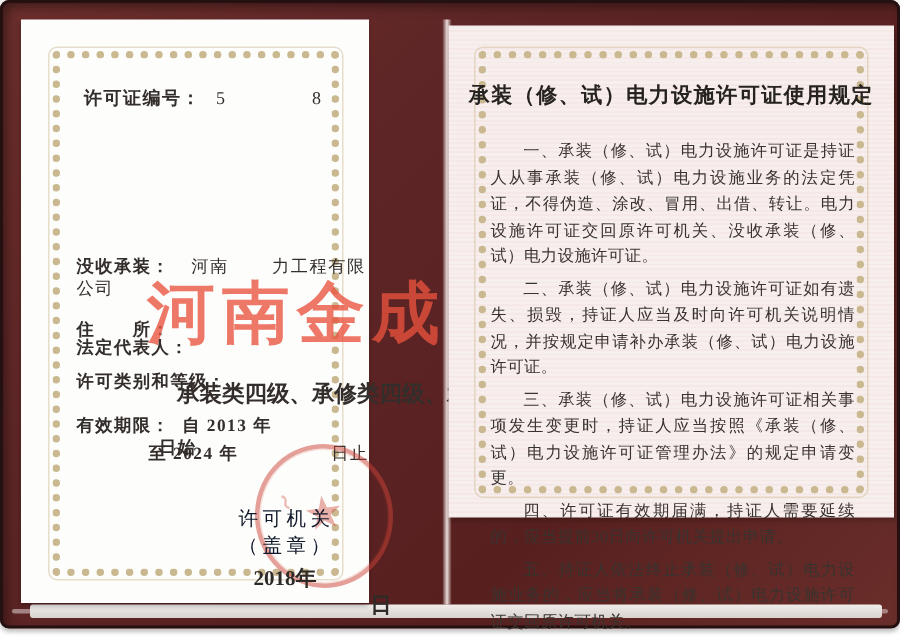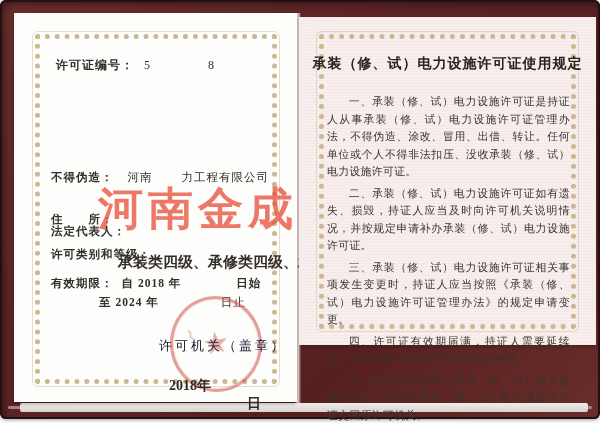--- a/index.html
+++ b/index.html
@@ -25,21 +25,21 @@
   }
 
   
   .page { position:absolute; }
   .page-edge-stack {
     position:absolute; left:20px; right:12px; bottom:12px; height:9px;
     background:linear-gradient(180deg,#efecea, #d9d3cf);
     border-radius:2px;
   }
   .page-left {
-    left:14px; top:13px; width:283px; height:389px;
+    left:14px; top:13px; width:232px; height:389px;
     background:#fdfdfb;
     box-shadow: -1px 2px 3px rgba(0,0,0,.25);
   }
   .page-right {
     left:299px; top:17px; width:297px; height:328px;
     background:
       repeating-linear-gradient(0deg, rgba(225,170,168,.10) 0 1px, rgba(255,255,255,0) 1px 3px),
       #f7efed;
     box-shadow: 1px 2px 3px rgba(0,0,0,.2);
   }
@@ -137,40 +137,40 @@
 
   <div class="page page-left">
     <div class="deco-border deco-left"></div>
 
     <div class="lp-text license-row">
       <span class="field-label">许可证编号：</span><span class="license-digit d1">5</span><span class="license-digit d2">8</span>
     </div>
 
 
     <div class="lp-text company-row">
-      <span class="field-label">不得伪造：</span><span class="company-value">河南　　 力工程有限公司</span>
+      <span class="field-label">没收承装：</span><span class="company-value">河南　　 力工程有限公司</span>
     </div>
 
     <div class="lp-text address-row">
       <span class="field-label">住　　所：</span>
     </div>
 
     <div class="watermark">河南金成</div>
 
     <div class="lp-text category-row">
       <span class="field-label">许可类别和等级：</span>
     </div>
 
     <div class="lp-text legalrep-row">
       <span class="field-label">法定代表人：</span>
     </div>
     <div class="category-value">承装类四级、承修类四级、承试类四级</div>
 
     <div class="lp-text validity-row1">
-      <span class="field-label">有效期限：</span><span class="v-date">自 2018 年</span><span class="v-suffix">日始</span>
+      <span class="field-label">有效期限：</span><span class="v-date">自 2013 年</span><span class="v-suffix">日始</span>
     </div>
     <div class="lp-text validity-row2">
       <span>至 2024 年</span><span class="v-suffix2">日止</span>
     </div>
 
     <div class="seal">
       <span class="seal-star">★</span>
       <span class="seal-arc-mark">〜</span>
     </div>
 
@@ -180,21 +180,21 @@
       <span>2018年</span><span class="issue-day">日</span>
     </div>
   </div>
 
   <div class="page page-right">
     <div class="deco-border deco-right"></div>
 
     <div class="rules-title">承装（修、试）电力设施许可证使用规定</div>
 
     <div class="rules-body">
-      <p>一、承装（修、试）电力设施许可证是持证人从事承装（修、试）电力设施许可证管理办法，不得伪造、涂改、冒用、出借、转让。任何单位或个人不得非法扣压、没收承装（修、试）电力设施许可证。</p>
+      <p>一、承装（修、试）电力设施许可证是持证人从事承装（修、试）电力设施业务的法定凭证，不得伪造、涂改、冒用、出借、转让。电力设施许可证交回原许可机关、没收承装（修、试）电力设施许可证。</p>
       <p>二、承装（修、试）电力设施许可证如有遗失、损毁，持证人应当及时向许可机关说明情况，并按规定申请补办承装（修、试）电力设施许可证。</p>
       <p>三、承装（修、试）电力设施许可证相关事项发生变更时，持证人应当按照《承装（修、试）电力设施许可证管理办法》的规定申请变更。</p>
       <p>四、许可证有效期届满，持证人需要延续的，应当提前30日向许可机关提出申请。</p>
       <p>五、持证人依法终止承装（修、试）电力设施业务的，应当将承装（修、试）电力设施许可证交回原许可机关。</p>
     </div>
   </div>
 
 </div>
 
 </body></html>

